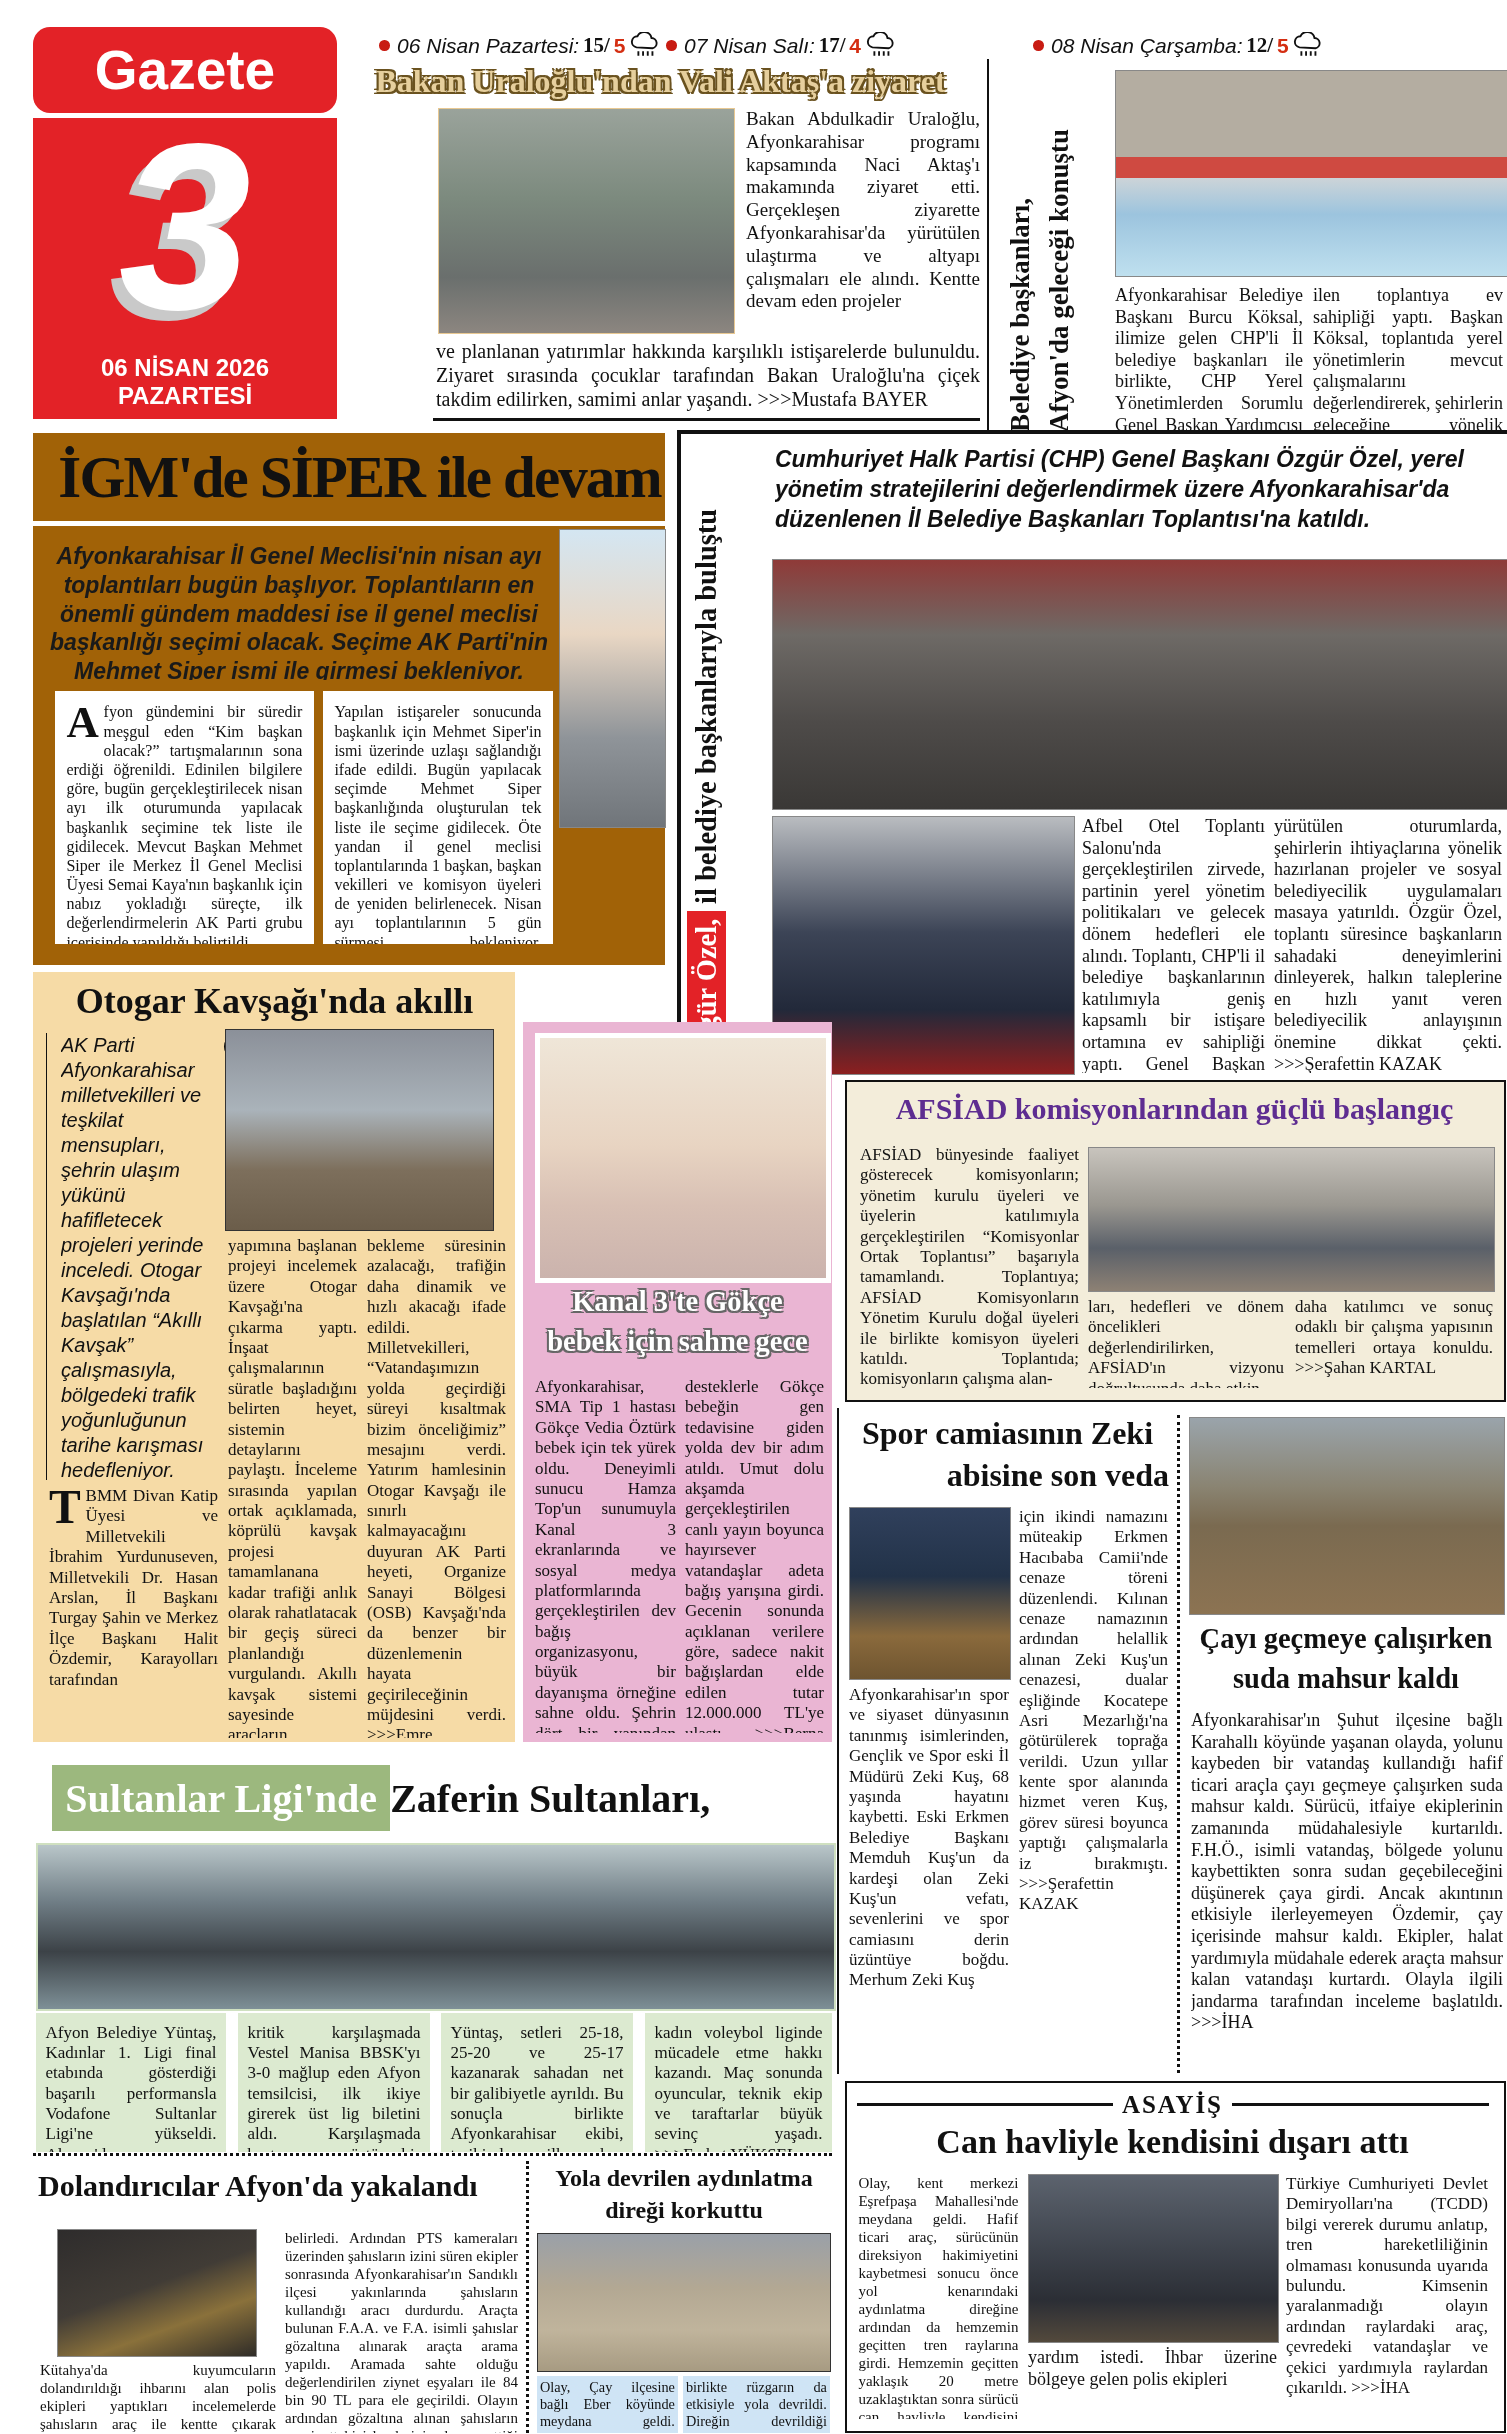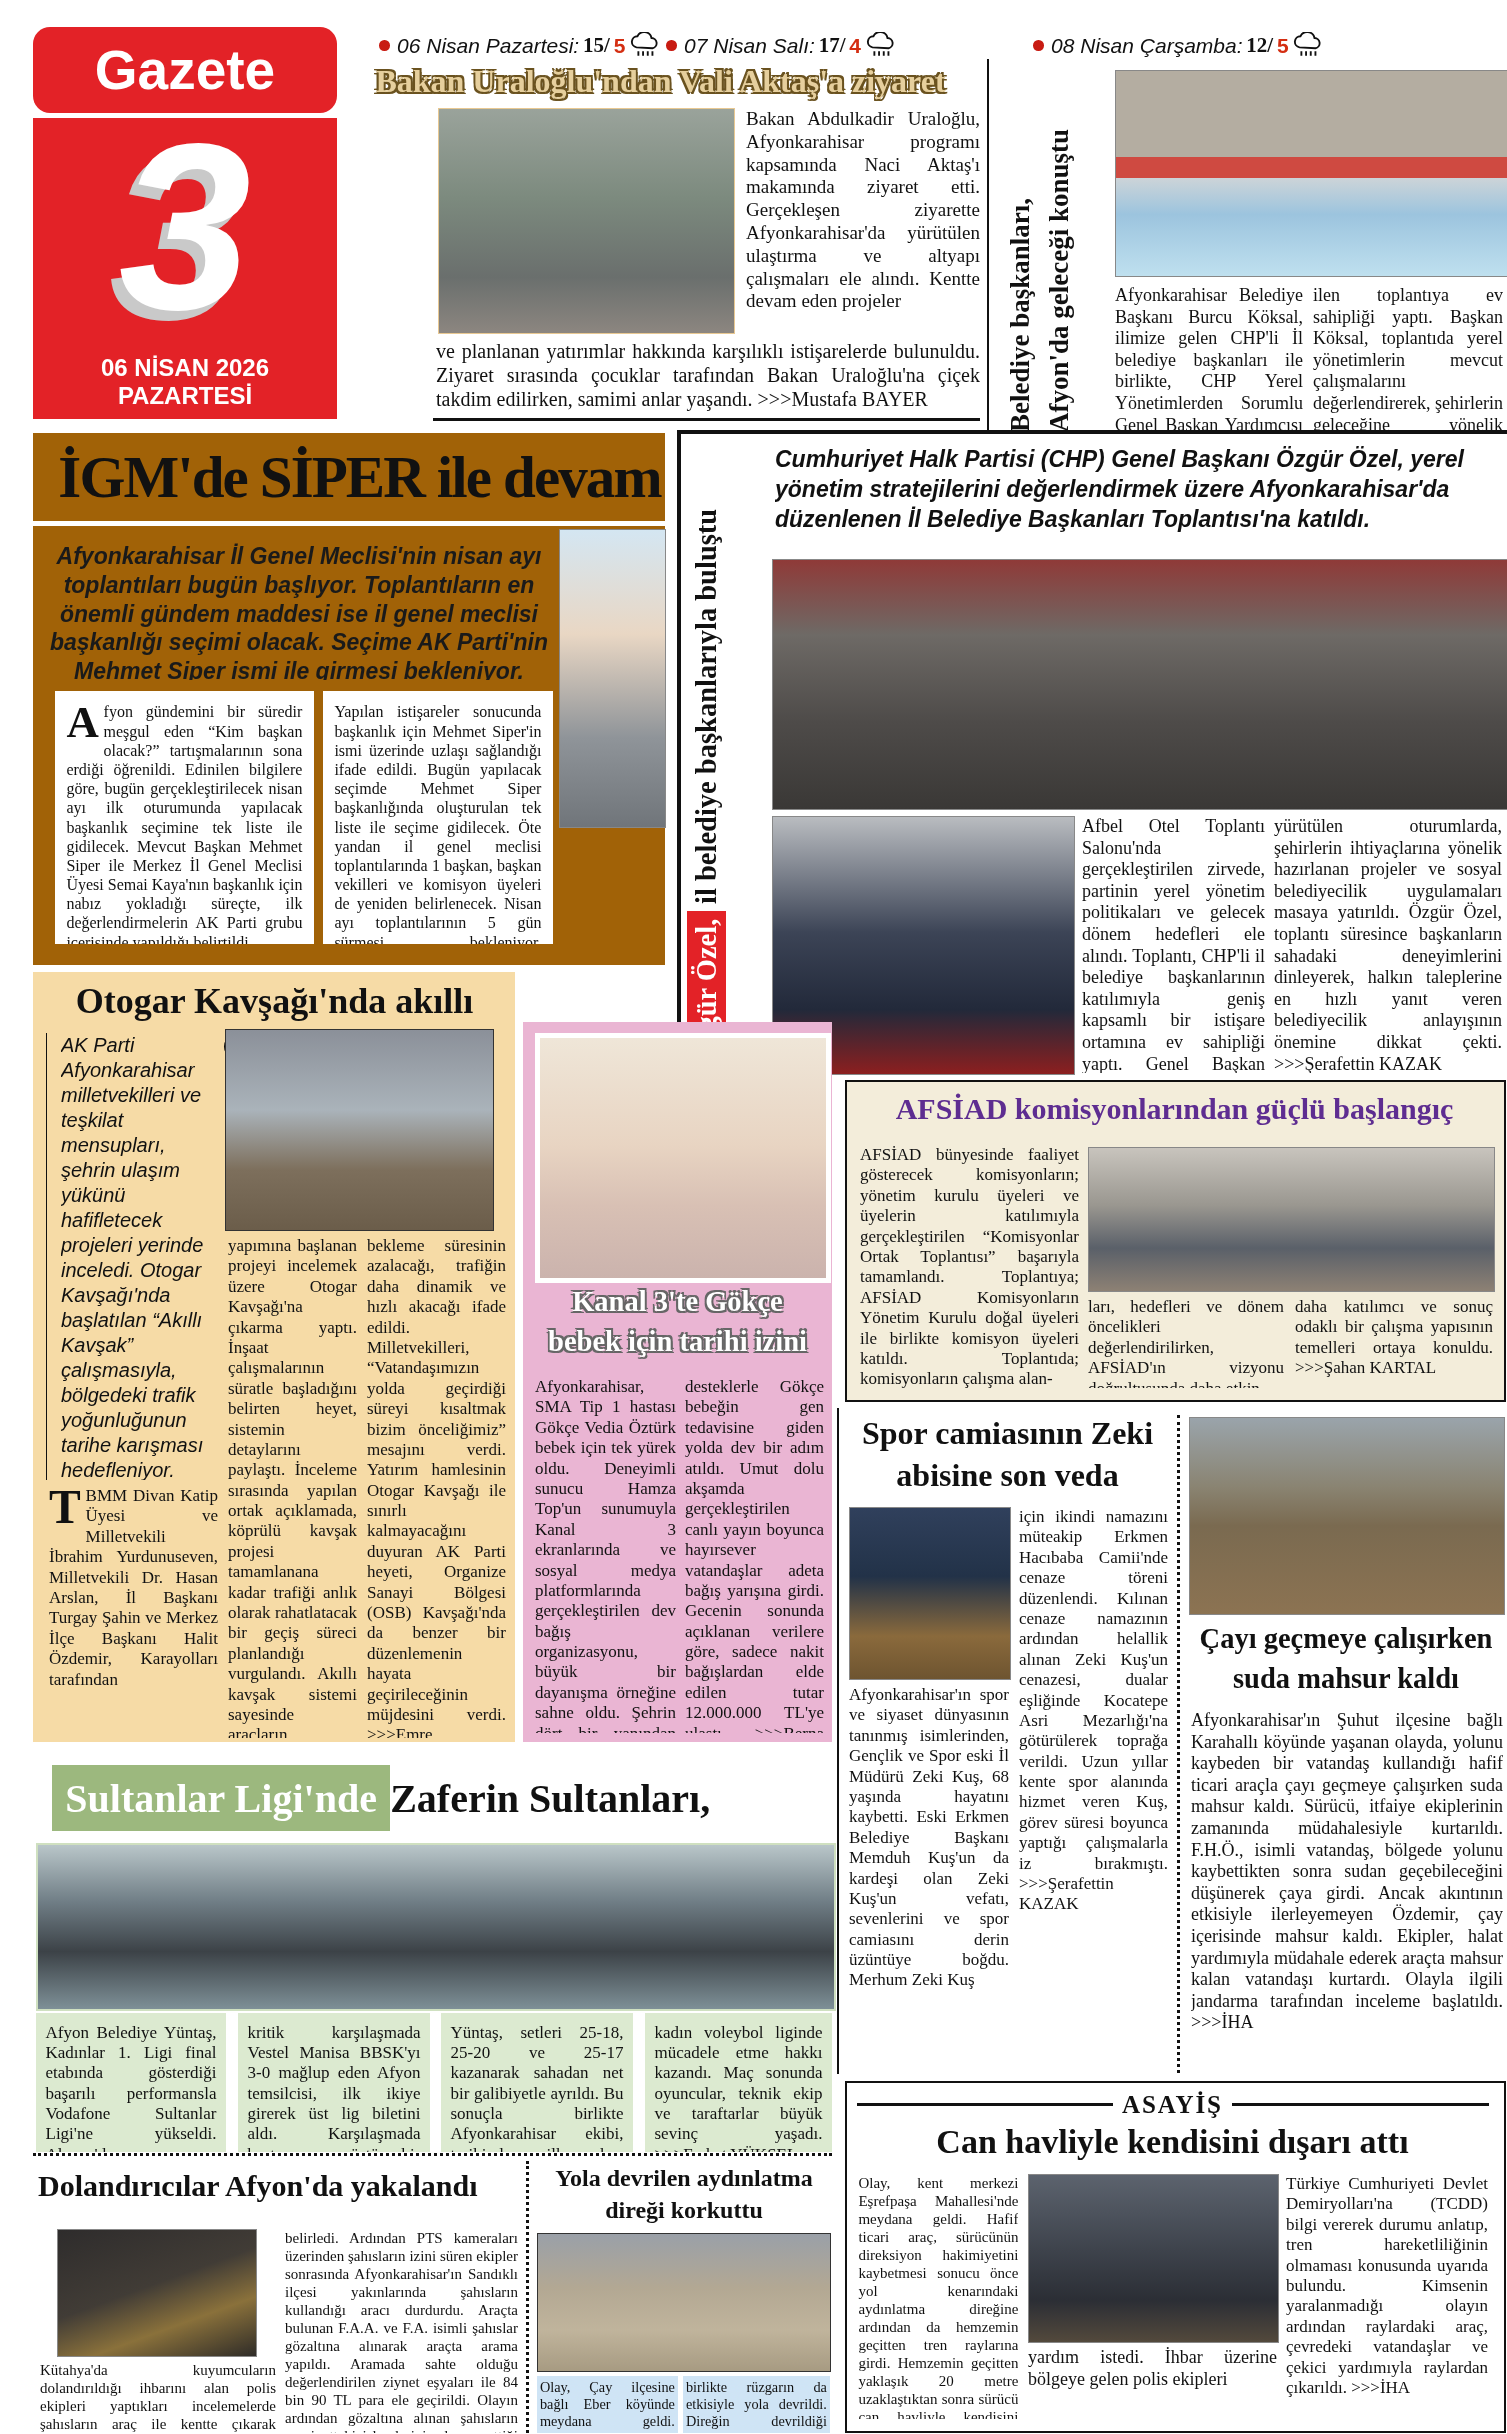--- a/index.html
+++ b/index.html
@@ -119,35 +119,35 @@
   <div class="abs" style="left:46px;top:1033px;width:0;height:447px;border-left:1.9px solid #111;box-shadow:3.8px 0 0 -1px #111;"></div>
   <div class="abs sans" style="left:61px;top:1033px;width:158px;height:447px;font-size:20px;font-style:italic;line-height:1.25;overflow:hidden;">AK Parti Afyonkarahisar milletvekilleri ve teşkilat mensupları, şehrin ulaşım yükünü hafifletecek projeleri yerinde inceledi. Otogar Kavşağı'nda başlatılan “Akıllı Kavşak” çalışmasıyla, bölgedeki trafik yoğunluğunun tarihe karışması hedefleniyor.</div>
   <div class="abs photo" style="left:225px;top:1029px;width:267px;height:200px;border:1.9px solid #333;background:linear-gradient(180deg,#8b9099 0%,#aab3ba 40%,#7d6f5c 70%,#6b5d4a 100%);"></div>
   <div class="abs jtext dropcap" style="left:49px;top:1486px;width:169px;height:251px;font-size:17px;">TBMM Divan Katip Üyesi ve Milletvekili İbrahim Yurdunuseven, Milletvekili Dr. Hasan Arslan, İl Başkanı Turgay Şahin ve Merkez İlçe Başkanı Halit Özdemir, Karayolları tarafından</div>
   <div class="abs jtext" style="left:228px;top:1236px;width:129px;height:502px;font-size:17px;">yapımına başlanan projeyi incelemek üzere Otogar Kavşağı'na çıkarma yaptı. İnşaat çalışmalarının süratle başladığını belirten heyet, sistemin detaylarını paylaştı. İnceleme sırasında yapılan ortak açıklamada, köprülü kavşak projesi tamamlanana kadar trafiği anlık olarak rahatlatacak bir geçiş süreci planlandığı vurgulandı. Akıllı kavşak sistemi sayesinde araçların</div>
   <div class="abs jtext" style="left:367px;top:1236px;width:139px;height:502px;font-size:17px;">bekleme süresinin azalacağı, trafiğin daha dinamik ve hızlı akacağı ifade edildi. Milletvekilleri, “Vatandaşımızın yolda geçirdiği süreyi kısaltmak bizim önceliğimiz” mesajını verdi. Yatırım hamlesinin Otogar Kavşağı ile sınırlı kalmayacağını duyuran AK Parti heyeti, Organize Sanayi Bölgesi (OSB) Kavşağı'nda da benzer bir düzenlemenin hayata geçirileceğinin müjdesini verdi. &gt;&gt;&gt;Emre TAŞPUNAR</div>
 
   <div class="abs pink" style="left:523px;top:1022px;width:309px;height:720px;"></div>
   <div class="abs photo" style="left:535px;top:1033px;width:286px;height:240px;border:5.7px solid #fff;background:linear-gradient(180deg,#efe6d8 0%,#e8d4c2 45%,#d8c0b4 70%,#cbb3ad 100%);"></div>
   <div class="abs serifhead outwhite" style="left:525px;top:1286px;width:305px;font-size:28.5px;text-align:center;">Kanal 3'te Gökçe</div>
-  <div class="abs serifhead outwhite" style="left:525px;top:1326px;width:305px;font-size:28.5px;text-align:center;">bebek için tarihi izini</div>
+  <div class="abs serifhead outwhite" style="left:525px;top:1326px;width:305px;font-size:28.5px;text-align:center;">bebek için sahne gece</div>
   <div class="abs jtext" style="left:535px;top:1377px;width:141px;height:356px;font-size:17px;">Afyonkarahisar, SMA Tip 1 hastası Gökçe Vedia Öztürk bebek için tek yürek oldu. Deneyimli sunucu Hamza Top'un sunumuyla Kanal 3 ekranlarında ve sosyal medya platformlarında gerçekleştirilen dev bağış organizasyonu, büyük bir dayanışma örneğine sahne oldu. Şehrin dört bir yanından gelen</div>
   <div class="abs jtext" style="left:685px;top:1377px;width:139px;height:356px;font-size:17px;">desteklerle Gökçe bebeğin gen tedavisine giden yolda dev bir adım atıldı. Umut dolu akşamda gerçekleştirilen canlı yayın boyunca hayırsever vatandaşlar adeta bağış yarışına girdi. Gecenin sonunda açıklanan verilere göre, sadece nakit bağışlardan elde edilen tutar 12.000.000 TL'ye ulaştı. &gt;&gt;&gt;Berna TÜRKSOY</div>
 
   <div class="abs afsbg" style="left:845px;top:1080px;width:657px;height:318px;"></div>
   <div class="abs serifhead" style="left:856px;top:1092px;width:637px;font-size:30px;text-align:center;color:#5e2d91;">AFSİAD komisyonlarından güçlü başlangıç</div>
   <div class="abs jtext" style="left:860px;top:1145px;width:219px;height:243px;font-size:17px;">AFSİAD bünyesinde faaliyet gösterecek komisyonların; yönetim kurulu üyeleri ve üyelerin katılımıyla gerçekleştirilen “Komisyonlar Ortak Toplantısı” başarıyla tamamlandı. Toplantıya; AFSİAD Komisyonların Yönetim Kurulu doğal üyeleri ile birlikte komisyon üyeleri katıldı. Toplantıda; komisyonların çalışma alan-</div>
   <div class="abs photo" style="left:1088px;top:1147px;width:405px;height:143px;background:linear-gradient(180deg,#c8c4bd 0%,#9a9790 40%,#5a6069 70%,#8d8174 100%);"></div>
   <div class="abs jtext" style="left:1088px;top:1297px;width:196px;height:91px;font-size:17px;">ları, hedefleri ve dönem öncelikleri değerlendirilirken, AFSİAD'ın vizyonu doğrultusunda daha etkin,</div>
   <div class="abs jtext" style="left:1295px;top:1297px;width:198px;height:91px;font-size:17px;">daha katılımcı ve sonuç odaklı bir çalışma yapısının temelleri ortaya konuldu. &gt;&gt;&gt;Şahan KARTAL</div>
 
   <div class="abs thinrule" style="left:837px;top:1408px;width:1.9px;height:666px;"></div>
 
   <div class="abs serifhead" style="left:846px;top:1415px;width:323px;font-size:32px;text-align:center;">Spor camiasının Zeki</div>
-  <div class="abs serifhead" style="left:846px;top:1457px;width:323px;font-size:32px;text-align:center;">abisine son veda</div>
+  <div class="abs serifhead" style="left:846px;top:1457px;width:323px;font-size:32px;text-align:right;">abisine son veda</div>
   <div class="abs photo" style="left:849px;top:1507px;width:160px;height:171px;background:linear-gradient(180deg,#30405c 0%,#223248 40%,#8a6a3c 75%,#6e5430 100%);"></div>
   <div class="abs jtext" style="left:849px;top:1685px;width:160px;height:390px;font-size:17px;">Afyonkarahisar'ın spor ve siyaset dünyasının tanınmış isimlerinden, Gençlik ve Spor eski İl Müdürü Zeki Kuş, 68 yaşında hayatını kaybetti. Eski Erkmen Belediye Başkanı Memduh Kuş'un da kardeşi olan Zeki Kuş'un vefatı, sevenlerini ve spor camiasını derin üzüntüye boğdu. Merhum Zeki Kuş</div>
   <div class="abs jtext" style="left:1019px;top:1507px;width:149px;height:569px;font-size:17px;">için ikindi namazını müteakip Erkmen Hacıbaba Camii'nde cenaze töreni düzenlendi. Kılınan cenaze namazının ardından helallik alınan Zeki Kuş'un cenazesi, dualar eşliğinde Kocatepe Asri Mezarlığı'na götürülerek toprağa verildi. Uzun yıllar kente spor alanında hizmet veren Kuş, görev süresi boyunca yaptığı çalışmalarla iz bırakmıştı. &gt;&gt;&gt;Şerafettin KAZAK</div>
 
   <div class="abs dotv" style="left:1177px;top:1415px;width:0;height:658px;"></div>
 
   <div class="abs photo" style="left:1189px;top:1417px;width:314px;height:196px;background:linear-gradient(180deg,#9aa4ab 0%,#8a8472 35%,#7a6a50 55%,#8c7352 100%);"></div>
   <div class="abs serifhead" style="left:1189px;top:1623px;width:314px;font-size:28.5px;text-align:center;">Çayı geçmeye çalışırken</div>
   <div class="abs serifhead" style="left:1189px;top:1663px;width:314px;font-size:28.5px;text-align:center;">suda mahsur kaldı</div>
   <div class="abs jtext" style="left:1191px;top:1710px;width:312px;height:365px;font-size:18px;">Afyonkarahisar'ın Şuhut ilçesine bağlı Karahallı köyünde yaşanan olayda, yolunu kaybeden bir vatandaş kullandığı hafif ticari araçla çayı geçmeye çalışırken suda mahsur kaldı. Sürücü, itfaiye ekiplerinin zamanında müdahalesiyle kurtarıldı. F.H.Ö., isimli vatandaş, bölgede yolunu kaybettikten sonra sudan geçebileceğini düşünerek çaya girdi. Ancak akıntının etkisiyle ilerleyemeyen Özdemir, çay içerisinde mahsur kaldı. Ekipler, halat yardımıyla müdahale ederek araçta mahsur kalan vatandaşı kurtardı. Olayla ilgili jandarma tarafından inceleme başlatıldı. &gt;&gt;&gt;İHA</div>

